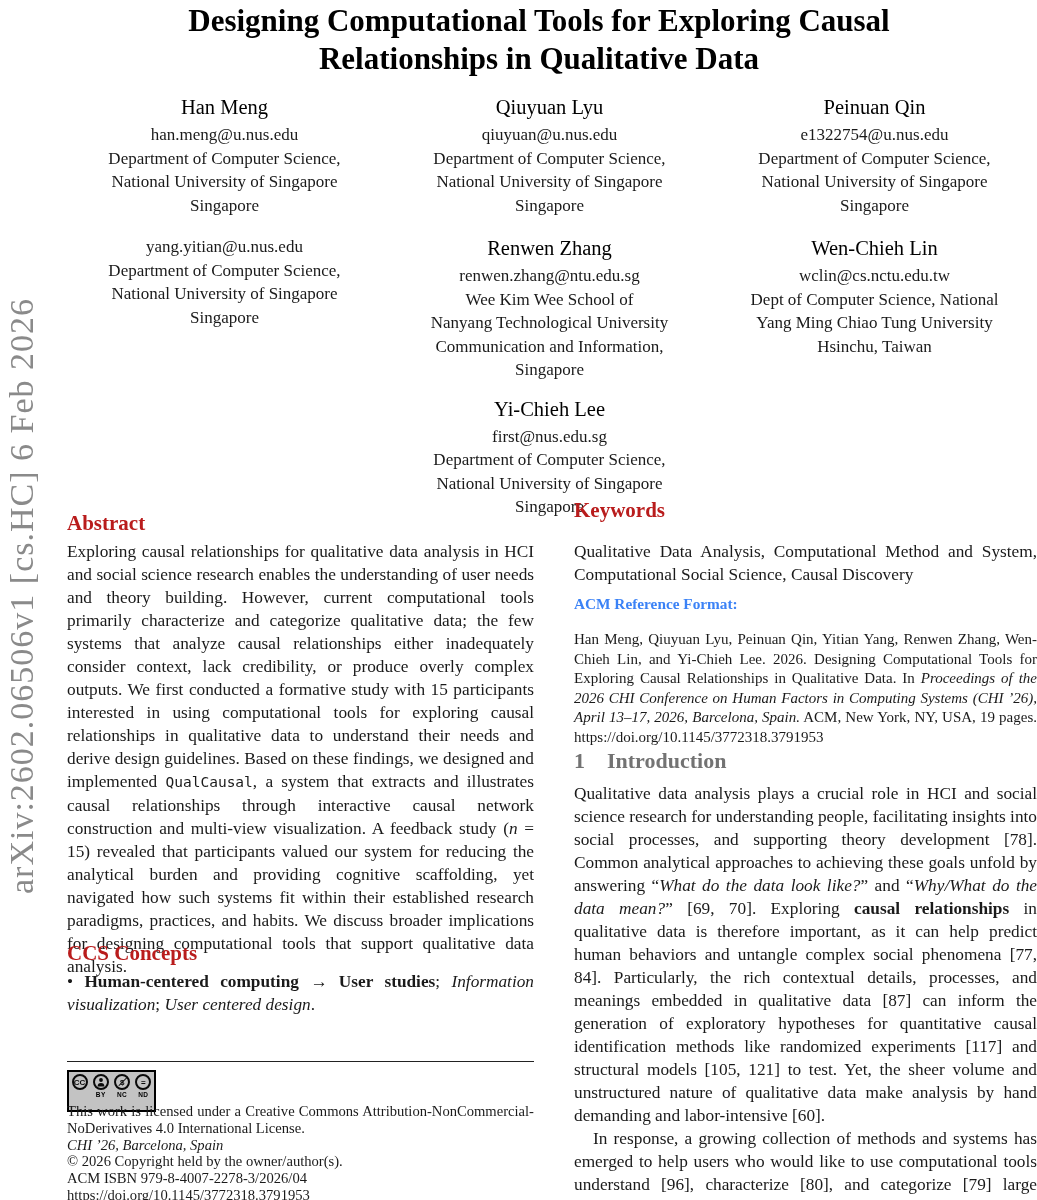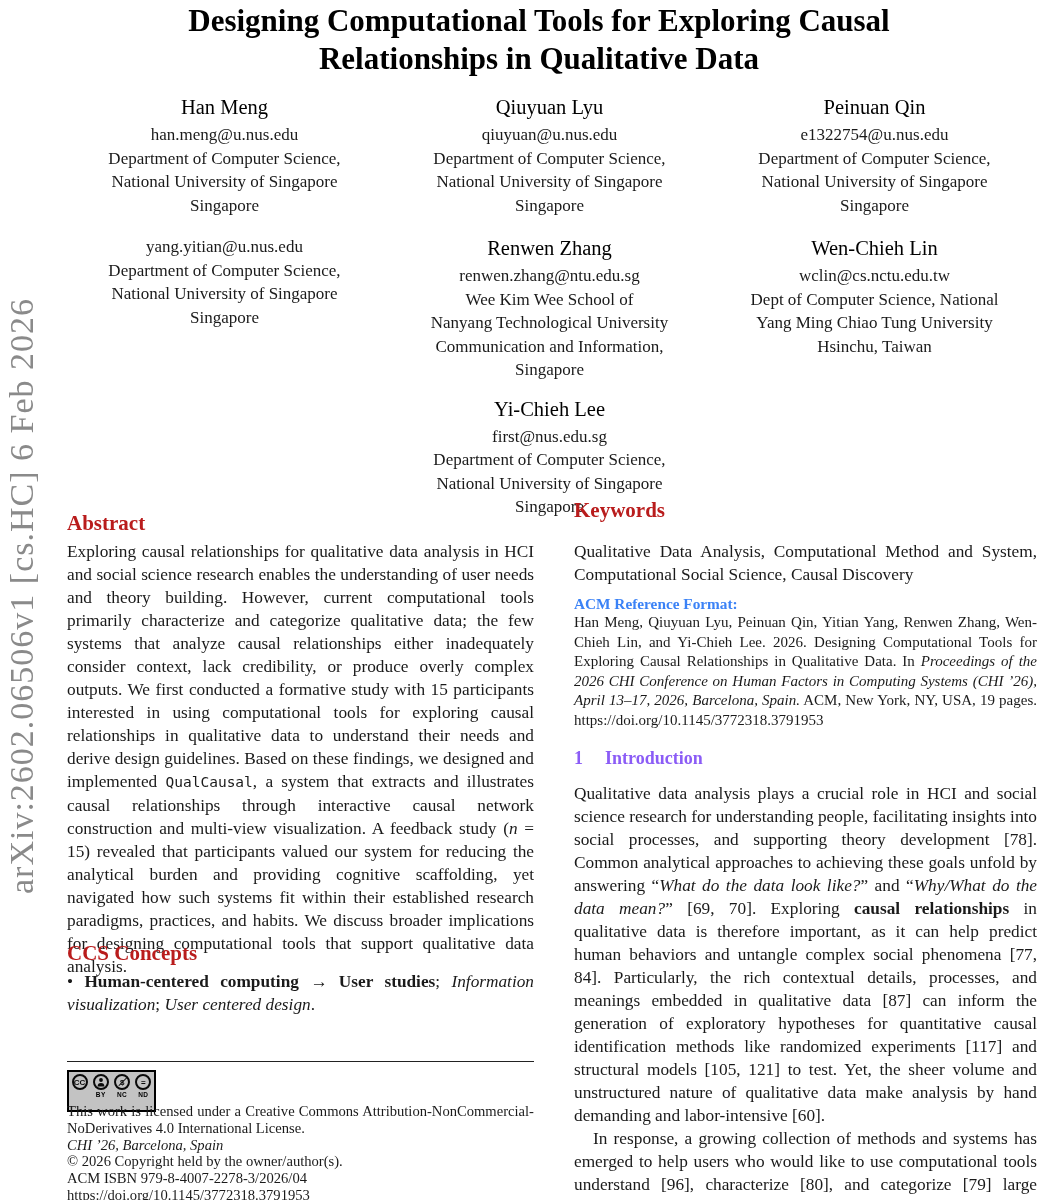--- a/index.html
+++ b/index.html
@@ -24,23 +24,23 @@
   .author-name{font-size:20.5px;line-height:26px;margin-bottom:3px;color:#000;}
   .author-email,.author-line{font-size:17px;line-height:23.5px;}
 
   
   .col-left{position:absolute;left:67px;width:467px;}
   .col-right{position:absolute;left:574px;width:463px;}
 
   .sec-head{font-size:21px;font-weight:700;color:#b91c1c;}
   .body-text{font-size:17.3px;line-height:23px;text-align:justify;}
   .small-head{font-size:15.3px;font-weight:700;color:#3b82f6;}
-  .small-text{font-size:15px;line-height:19.5px;text-align:justify;}
+  .small-text{font-size:15px;line-height:19.5px;text-align:justify;margin-top:17px;}
 
-  .intro-head{font-size:18px;font-weight:700;color:#8b5cf6;}
+  .intro-head{font-size:22px;font-weight:700;color:#737373;}
   .intro-head .num{display:inline-block;margin-right:22px;}
   .para2{text-indent:19px;margin-top:0;}
 
   
   .s-n{} .s-b{font-weight:700;} .s-i{font-style:italic;}
   .s-m{font-family:"DejaVu Sans Mono",monospace;font-size:0.84em;}
 
   
   .rule{position:absolute;left:67px;top:1061px;width:467px;border-top:1.5px solid #222;}
   .cc-badge{position:absolute;left:67px;top:1070px;width:89px;height:42px;background:#c3c3c3;

